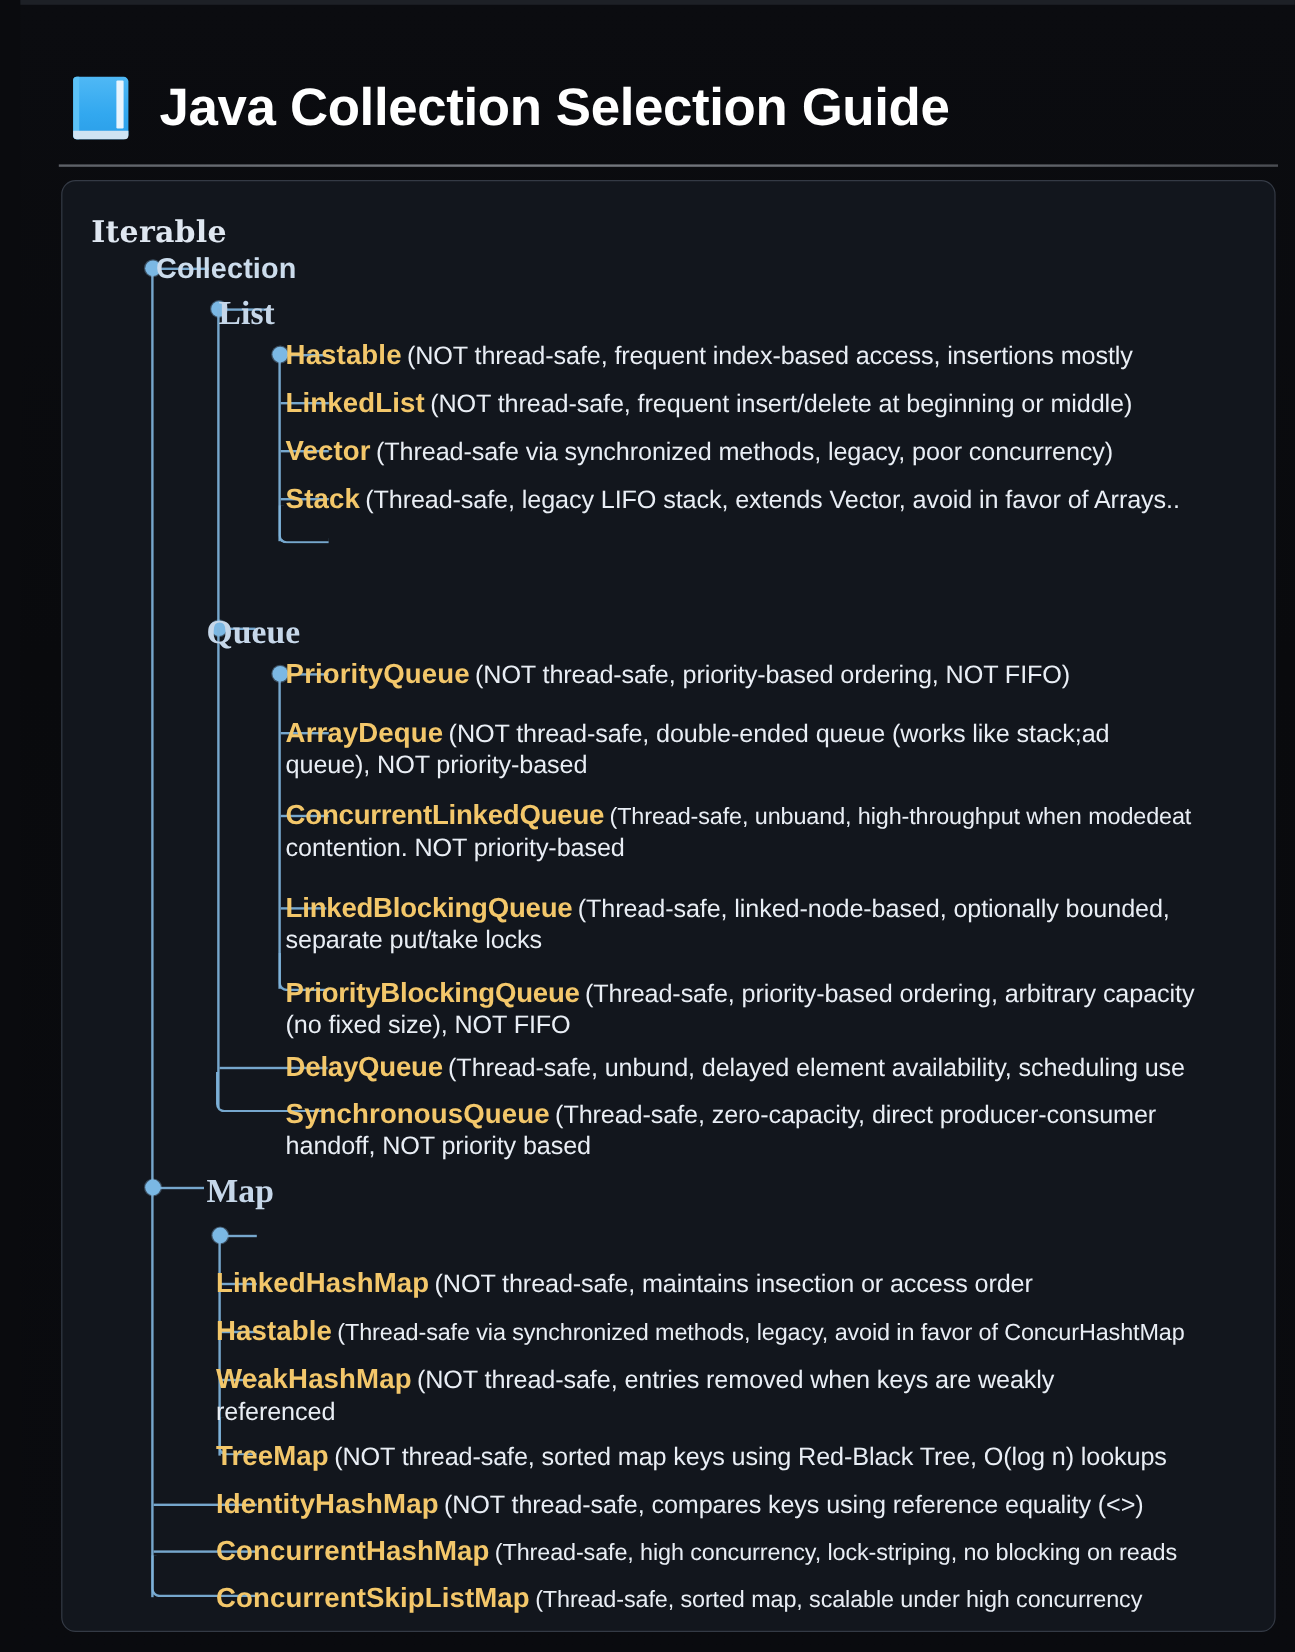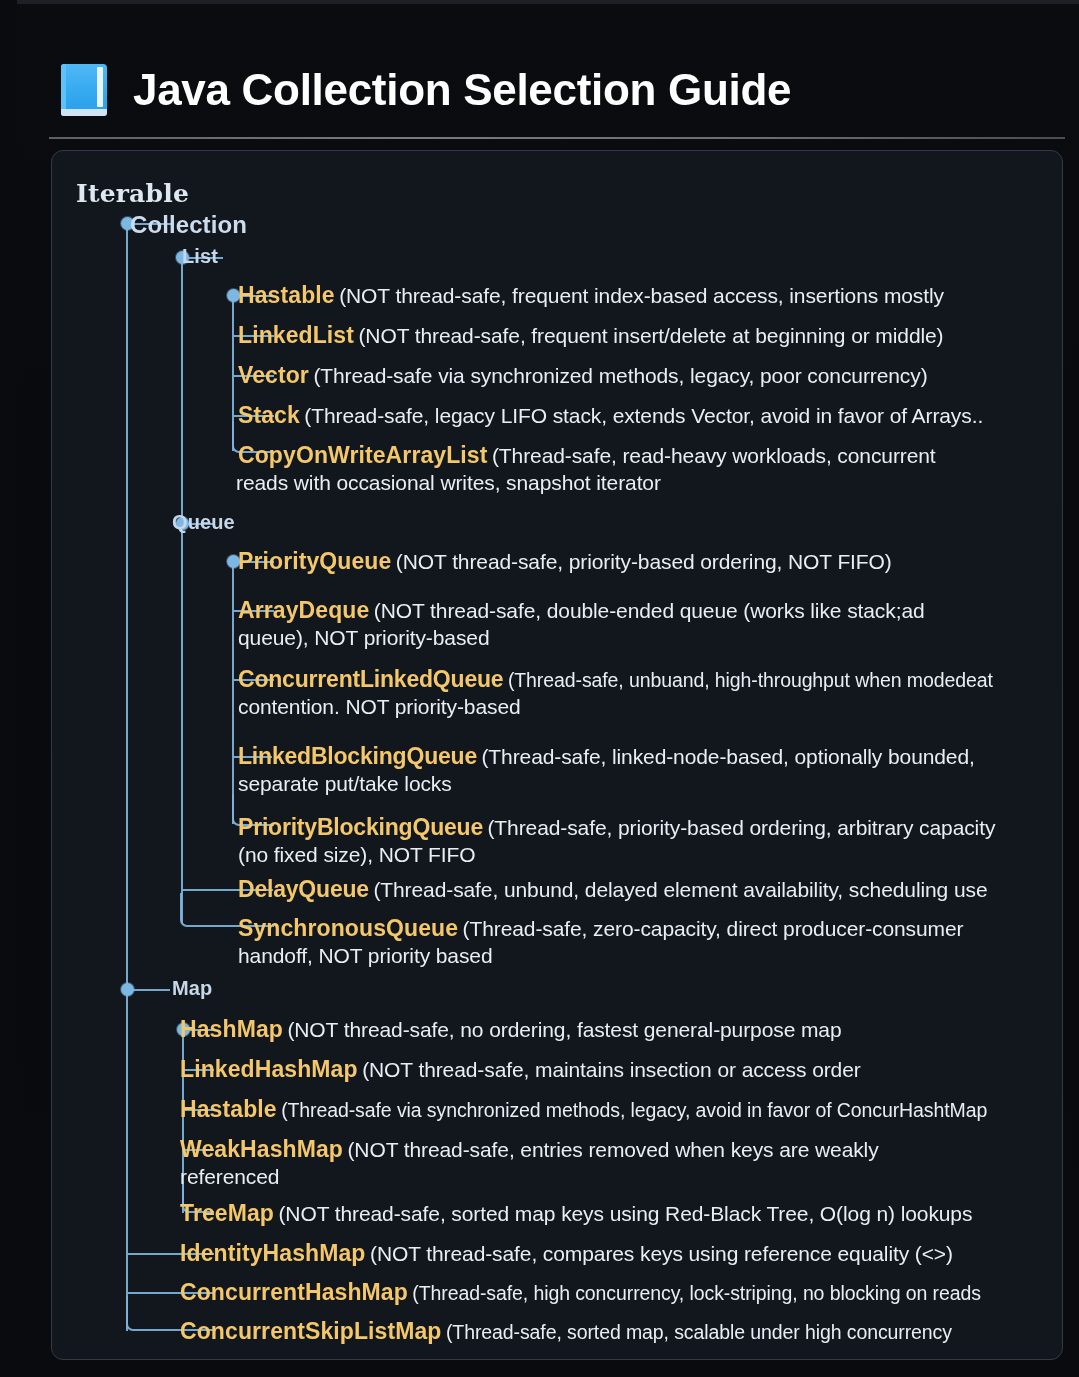--- a/index.html
+++ b/index.html
@@ -129,24 +129,25 @@
   }
 
   .lvl1-label {
     font-size: 24px;
     font-weight: bold;
     color: #ccdcec;
     letter-spacing: .1px;
   }
 
   .lvl2-label {
-    font-size: 20px;
+    font-size: 28px;
     font-weight: bold;
     color: #c6d7e9;
     letter-spacing: .1px;
+    font-family: Liberation Serif, serif;
   }
 
   .leaf {
     position: absolute;
     line-height: 1.26;
   }
   .leaf .cls {
     font-size: 23px;
     font-weight: bold;
     color: #f3c76a;
@@ -277,25 +278,20 @@
         <span class="desc">(NOT thread-safe, frequent insert/delete at beginning or middle)</span>
       </div>
       <div class="leaf" style="left:186px; top:210px;">
         <span class="cls">Vector</span>
         <span class="desc">(Thread-safe via synchronized methods, legacy, poor concurrency)</span>
       </div>
       <div class="leaf" style="left:186px; top:250px;">
         <span class="cls">Stack</span>
         <span class="desc">(Thread-safe, legacy LIFO stack, extends Vector, avoid in favor of Arrays..</span>
       </div>
-      <div class="leaf" style="left:186px; top:290px; width:800px; white-space:normal;">
-        <span class="cls">CopyOnWriteArrayList</span>
-        <span class="desc">(Thread-safe, read-heavy workloads, concurrent</span>
-        <div class="desc" style="margin-left:-2px;">reads with occasional writes, snapshot iterator</div>
-      </div>
 
       <div class="leaf" style="left:186px; top:396px;">
         <span class="cls">PriorityQueue</span>
         <span class="desc">(NOT thread-safe, priority-based ordering, NOT FIFO)</span>
       </div>
       <div class="leaf" style="left:186px; top:445px; width:810px; white-space:normal;">
         <span class="cls">ArrayDeque</span>
         <span class="desc">(NOT thread-safe, double-ended queue (works like stack;ad</span>
         <div class="desc">queue), NOT priority-based</div>
       </div>
@@ -318,24 +314,20 @@
       <div class="leaf" style="left:186px; top:724px;">
         <span class="cls tight">DelayQueue</span>
         <span class="desc">(Thread-safe, unbund, delayed element availability, scheduling use</span>
       </div>
       <div class="leaf" style="left:186px; top:763px; width:820px; white-space:normal;">
         <span class="cls">SynchronousQueue</span>
         <span class="desc">(Thread-safe, zero-capacity, direct producer-consumer</span>
         <div class="desc">handoff,  NOT priority based</div>
       </div>
 
-      <div class="leaf" style="left:128px; top:864px;">
-        <span class="cls">HashMap</span>
-        <span class="desc">(NOT thread-safe, no ordering, fastest general-purpose map</span>
-      </div>
       <div class="leaf" style="left:128px; top:904px;">
         <span class="cls">LinkedHashMap</span>
         <span class="desc">(NOT thread-safe, maintains insection or access order</span>
       </div>
       <div class="leaf" style="left:128px; top:944px;">
         <span class="cls">Hastable</span>
         <span class="desc sm">(Thread-safe via synchronized methods, legacy, avoid in favor of ConcurHashtMap</span>
       </div>
       <div class="leaf" style="left:128px; top:984px; width:860px; white-space:normal;">
         <span class="cls">WeakHashMap</span>

